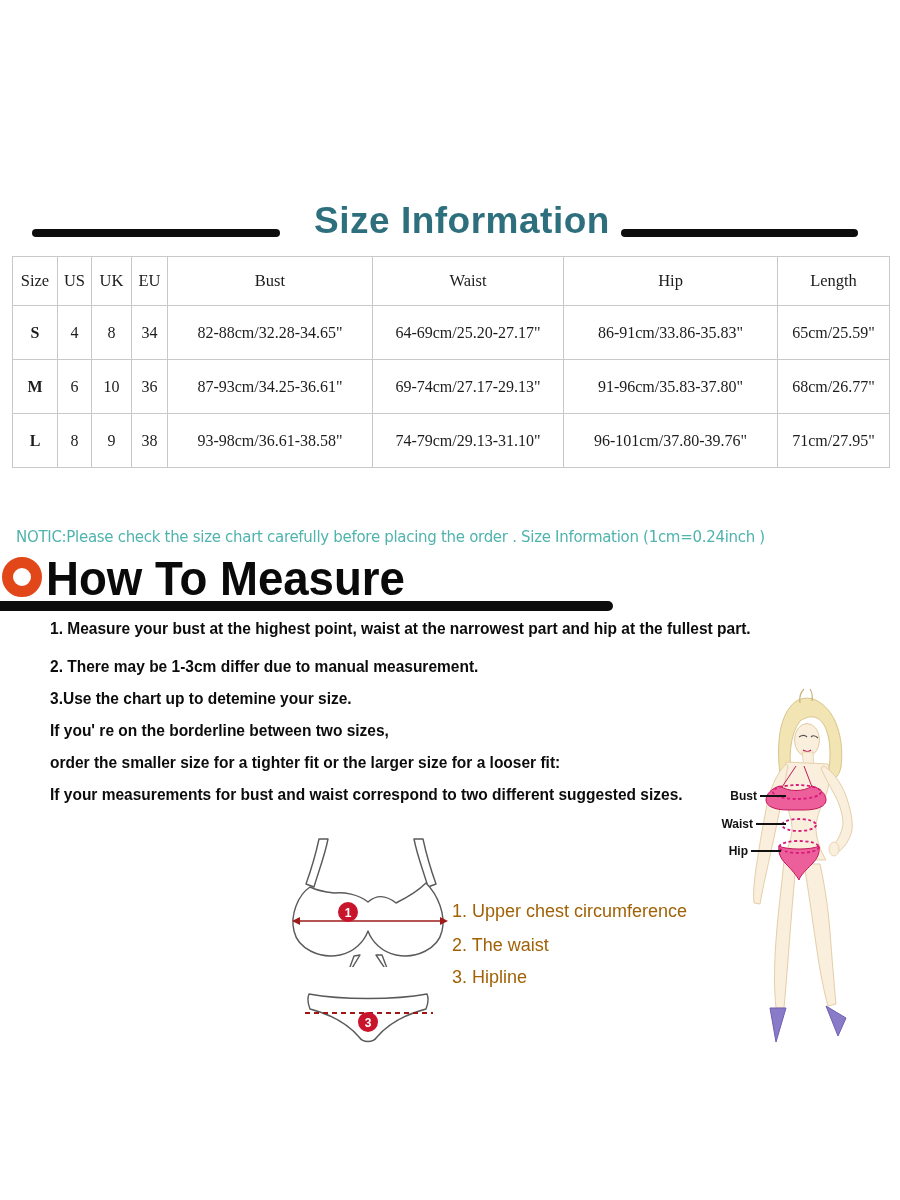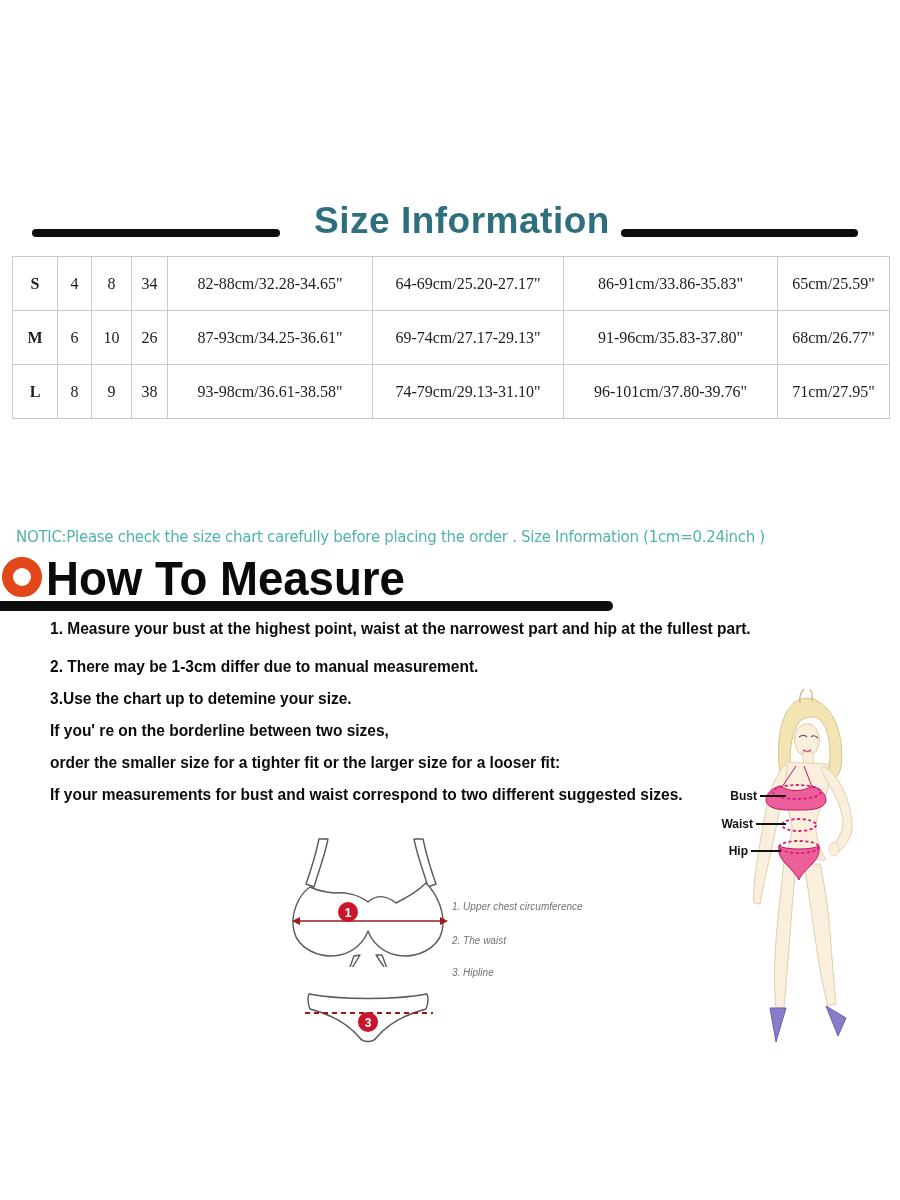--- a/index.html
+++ b/index.html
@@ -37,21 +37,21 @@
   .ins { position:absolute; left:50px; font-size:16.5px; font-weight:bold; color:#0c0c0c;
          transform:scaleX(0.94); transform-origin:left center; white-space:nowrap; }
   .ins-1 { top:619px; } .ins-2 { top:657px; } .ins-3 { top:689px; }
   .ins-4 { top:721px; } .ins-5 { top:753px; } .ins-6 { top:785px; }
 
   
   .bra-svg   { position:absolute; left:288px; top:835px; }
   .panty-svg { position:absolute; left:303px; top:988px; }
   .figure-svg{ position:absolute; left:700px; top:688px; }
 
-  .legend-item { position:absolute; left:452px; font-size:10px; color:#737373; white-space:nowrap;font-style:italic; }
+  .legend-item { position:absolute; left:452px; font-size:18px; color:#a16207; white-space:nowrap; }
   .lg-1 { top:901px; } .lg-2 { top:935px; } .lg-3 { top:967px; }
 
   .fig-label { position:absolute; width:50px; text-align:right; font-size:12px; font-weight:bold; color:#111; }
   .fl-bust  { left:707px; top:789px; }
   .fl-waist { left:703px; top:817px; }
   .fl-hip   { left:698px; top:844px; }
   .fig-line { position:absolute; height:2px; background:#111; }
   .fline-bust  { left:760px; top:795px; width:26px; }
   .fline-waist { left:756px; top:823px; width:30px; }
   .fline-hip   { left:751px; top:850px; width:30px; }
@@ -70,35 +70,45 @@
       <col style="width:45px">
         <col style="width:34px">
         <col style="width:40px">
         <col style="width:36px">
       <col style="width:205px">
         <col style="width:191px">
         <col style="width:214px">
         <col style="width:112px">
     </colgroup>
     <tbody>
+        <tr>
+      <th>Size</th>
+      <th>US</th>
+      <th>UK</th>
+      <th>EU</th>
+      <th>Bust</th>
+      <th>Waist</th>
+      <th>Hip</th>
+      <th>Length</th>
+    </tr>
     <tr>
       <td class="rowlabel">S</td>
       <td>4</td>
       <td>8</td>
       <td>34</td>
       <td>82-88cm/32.28-34.65"</td>
       <td>64-69cm/25.20-27.17"</td>
       <td>86-91cm/33.86-35.83"</td>
       <td>65cm/25.59"</td>
     </tr>
     <tr>
       <td class="rowlabel">M</td>
       <td>6</td>
       <td>10</td>
-      <td>26</td>
+      <td>36</td>
       <td>87-93cm/34.25-36.61"</td>
       <td>69-74cm/27.17-29.13"</td>
       <td>91-96cm/35.83-37.80"</td>
       <td>68cm/26.77"</td>
     </tr>
     <tr>
       <td class="rowlabel">L</td>
       <td>8</td>
       <td>9</td>
       <td>38</td>

